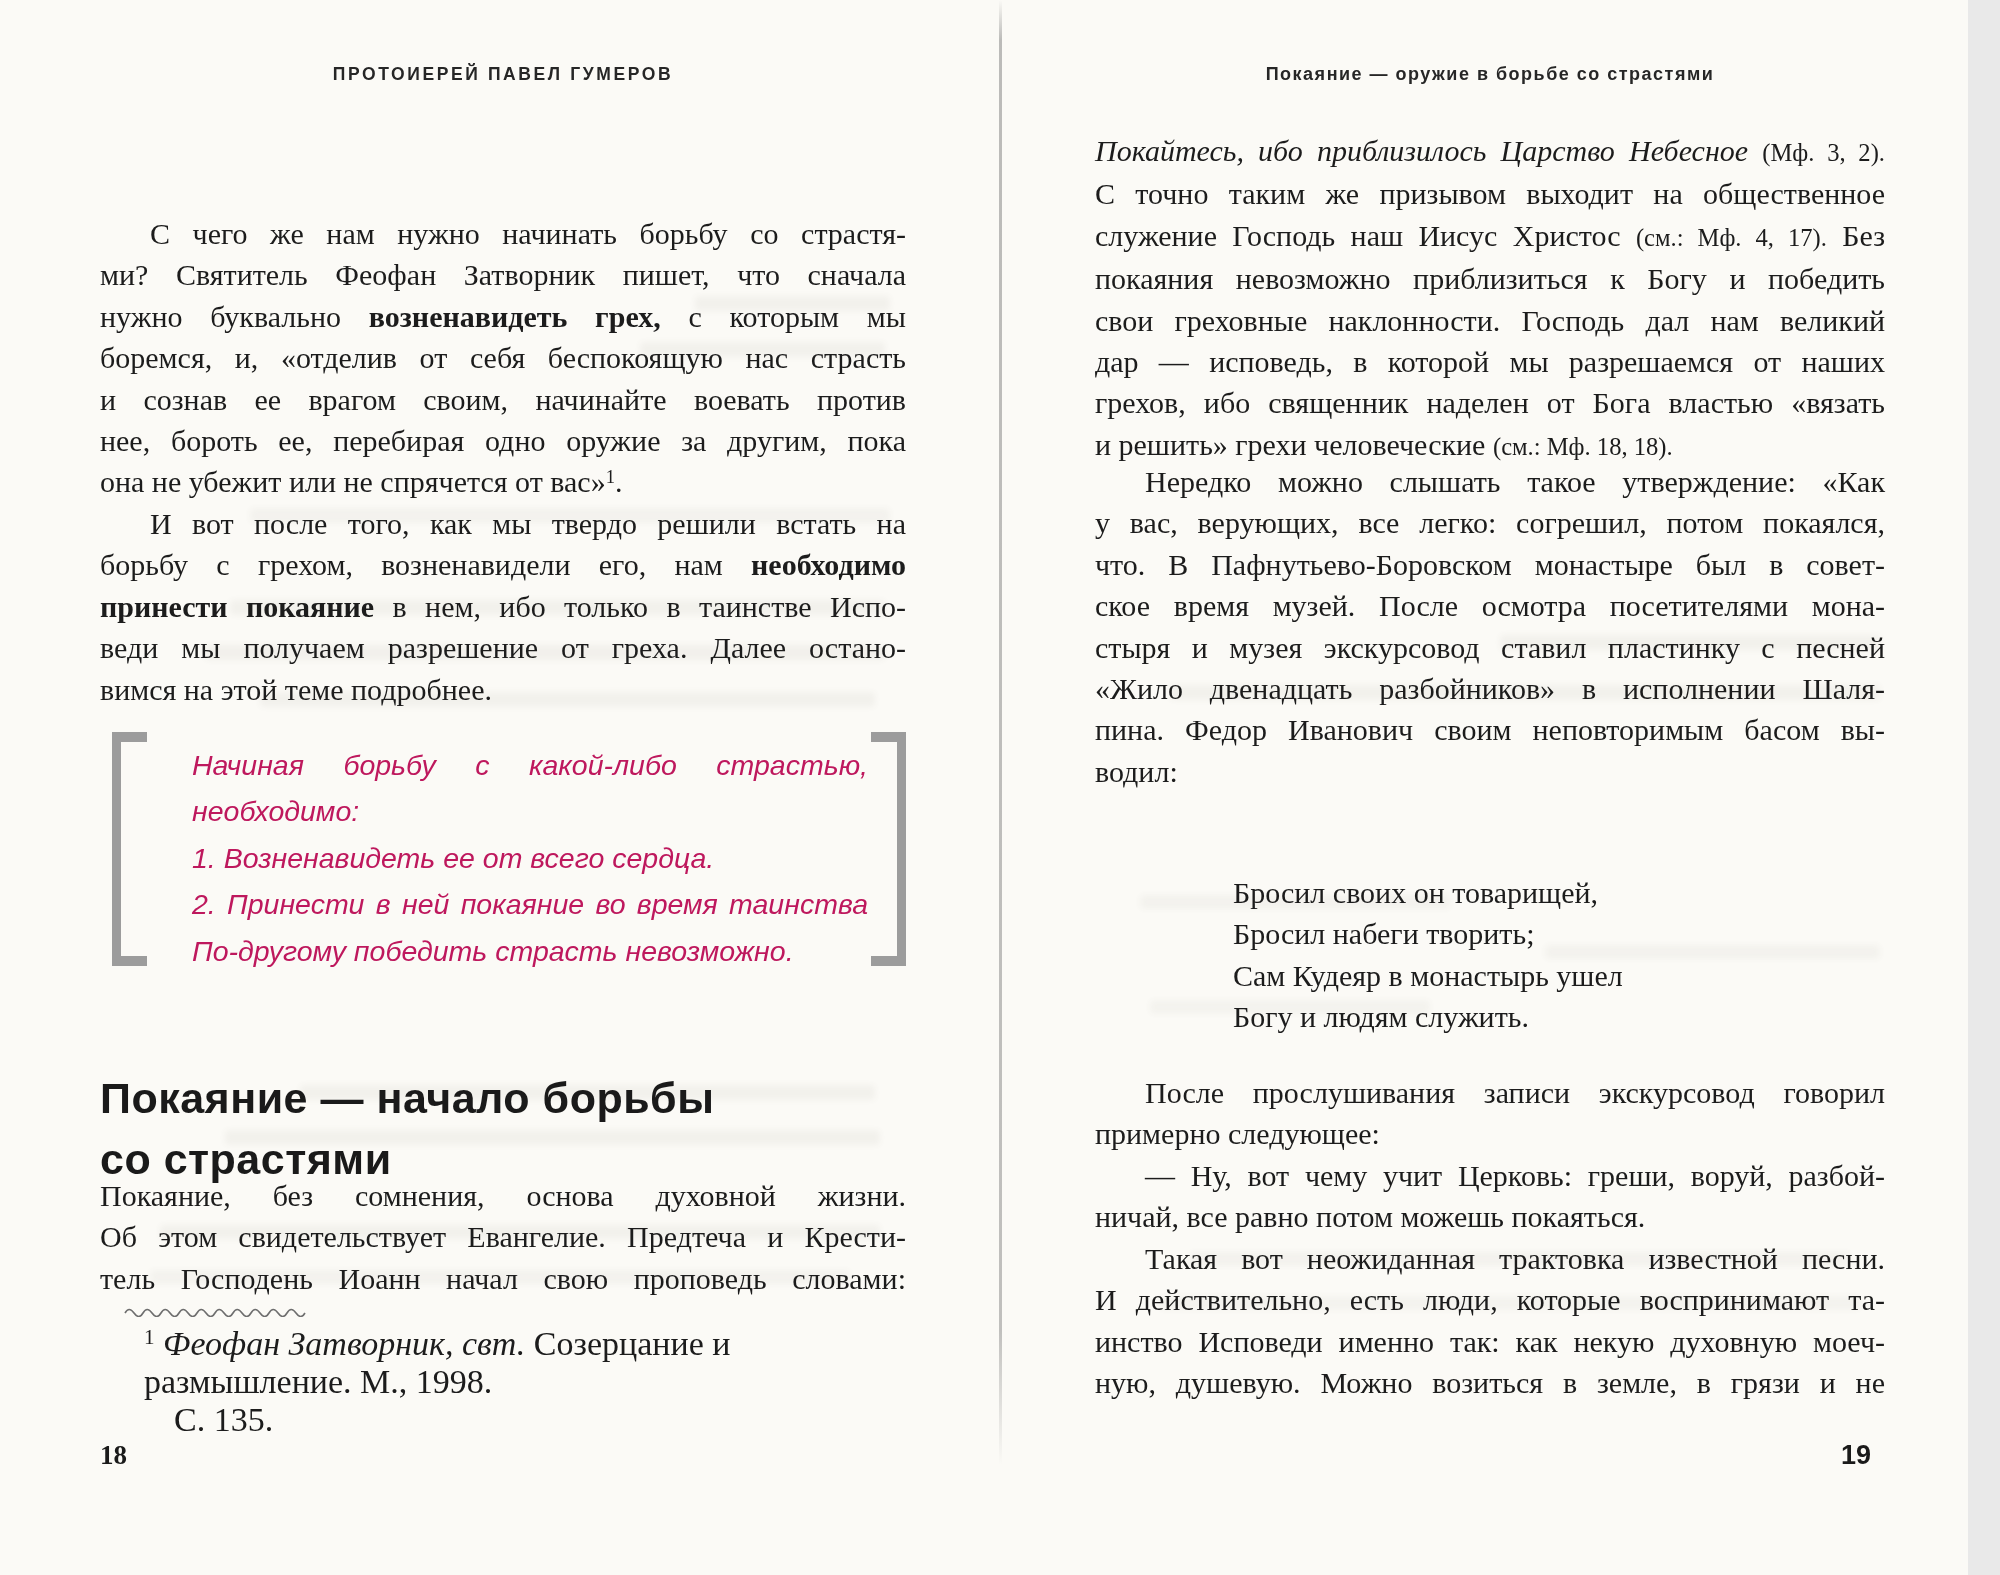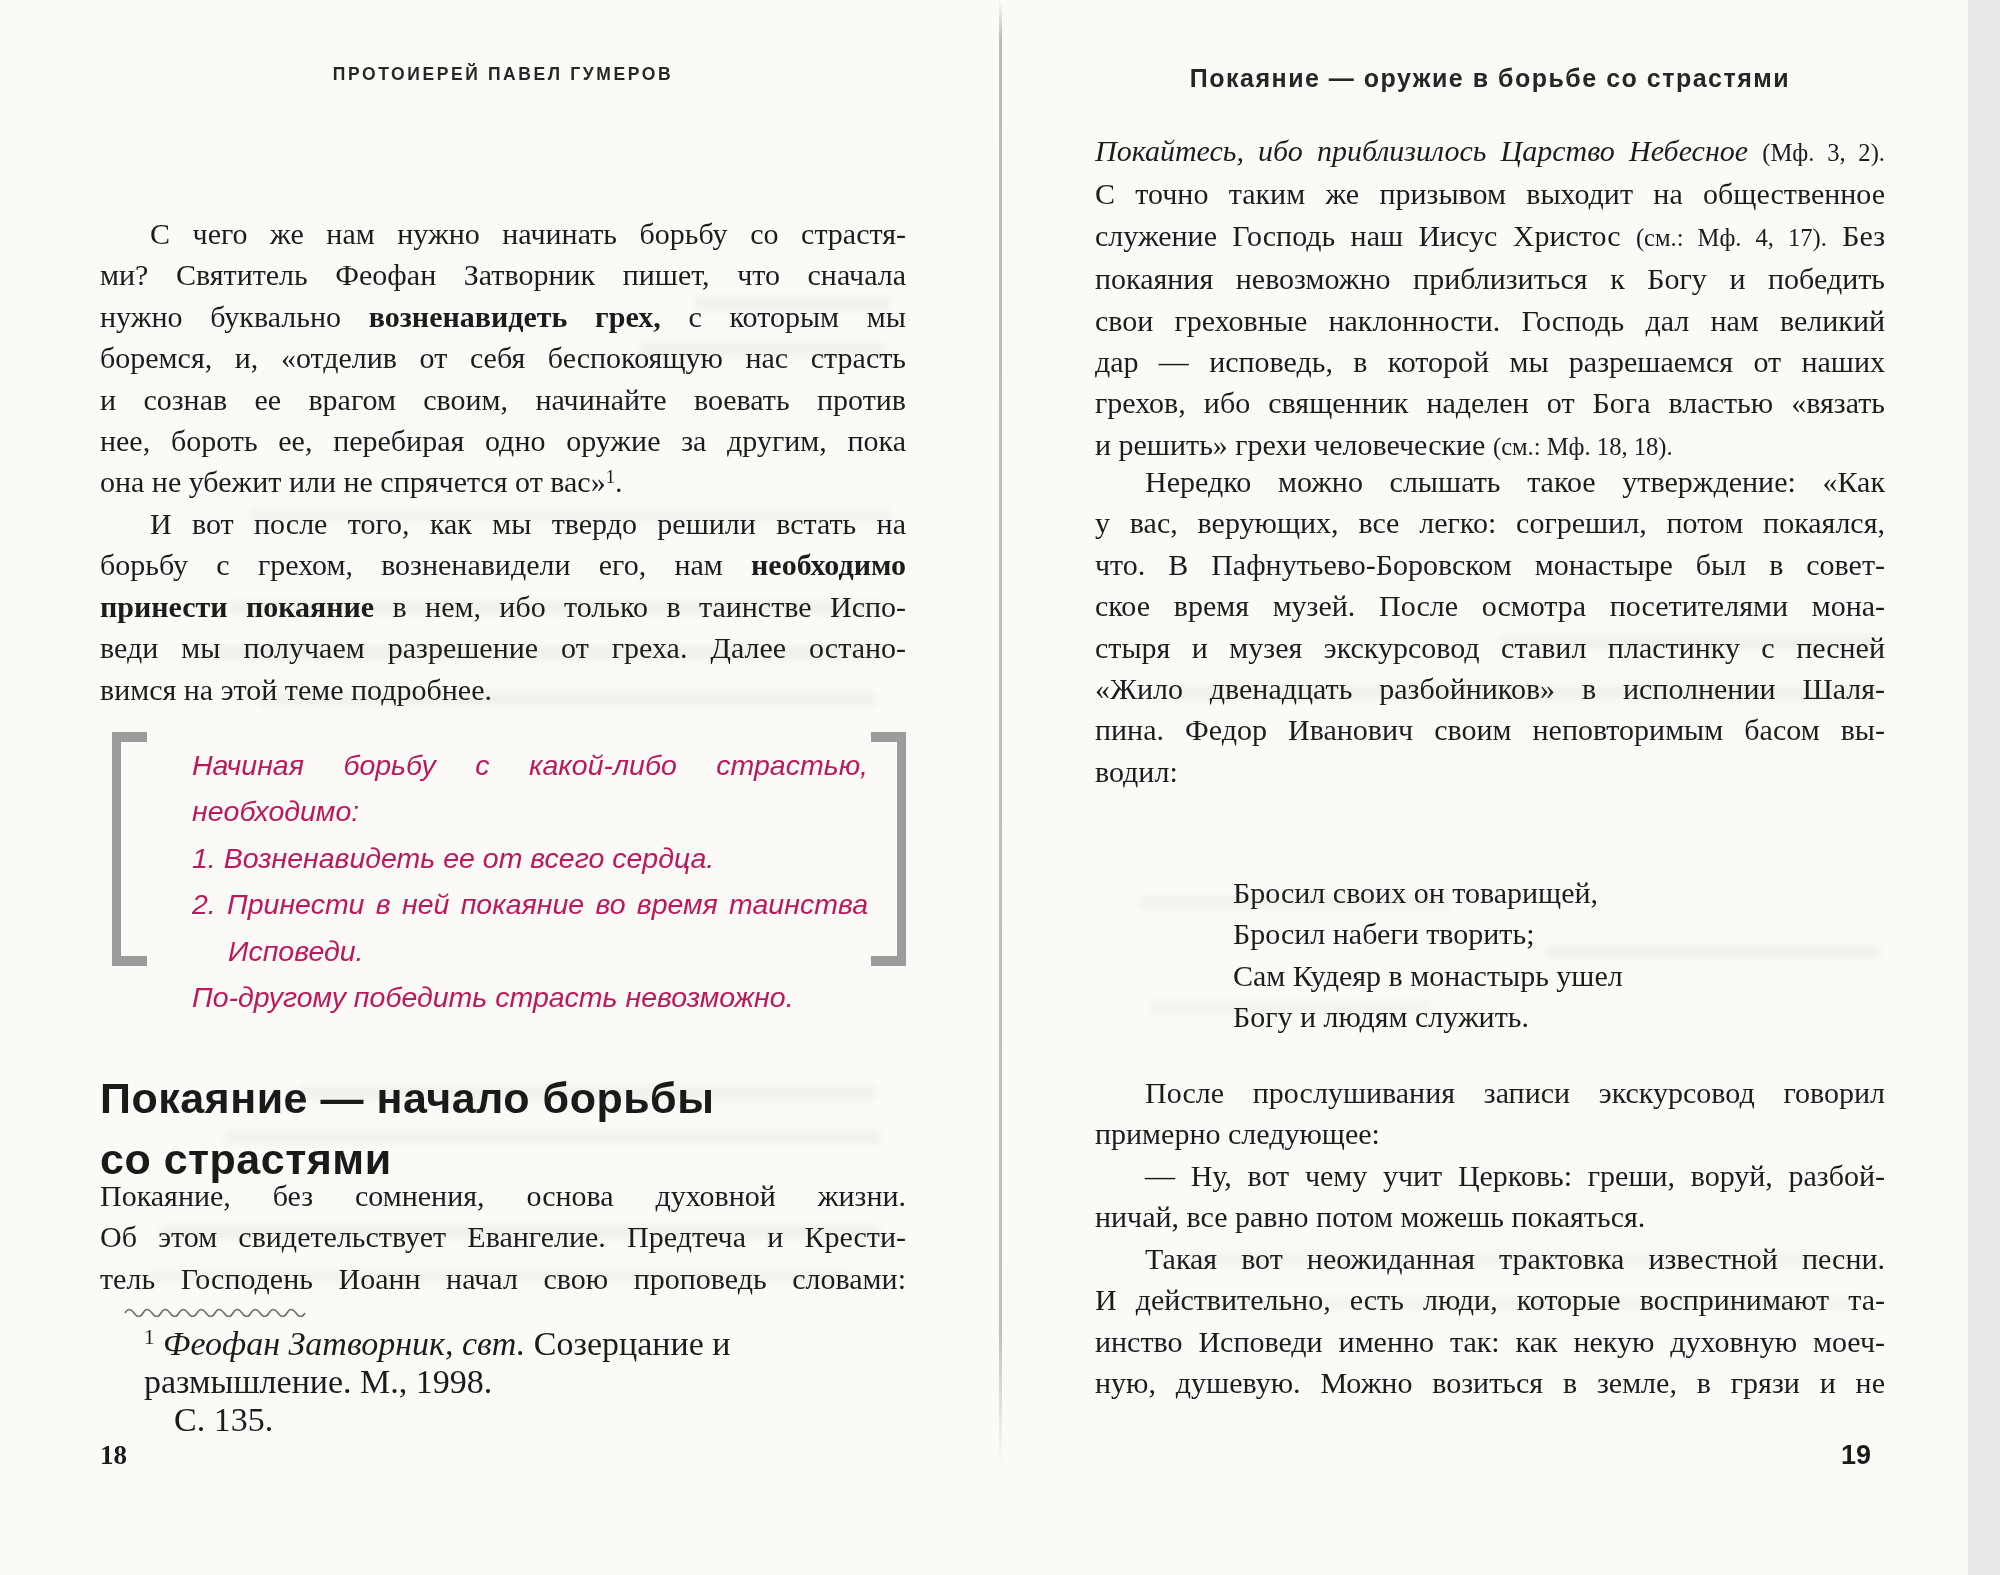--- a/index.html
+++ b/index.html
@@ -4,21 +4,21 @@
 <style>
   html,body{margin:0;padding:0;background:#e9e9e9;}
   .spread{position:relative;width:1968px;height:1575px;background:var(--paper,#fbfaf6);
     overflow:hidden;font-family:"Liberation Serif",serif;color:var(--ink,#1c1c1c);}
   .col{position:absolute;top:0;height:100%;}
   .col-l{left:100px;width:806px;}
   .col-r{left:1095px;width:790px;}
   .running-header{position:absolute;top:64px;left:0;right:0;text-align:center;
     font-family:"Liberation Sans",sans-serif;font-weight:700;color:#262626;}
   .rh-l{font-size:17.5px;letter-spacing:2.6px;}
-  .rh-r{font-size:25px;letter-spacing:1.5px;}
+  .rh-r{font-size:18px;letter-spacing:1.5px;}
   .block{position:absolute;left:0;width:100%;}
   .tl{line-height:41.4px;font-size:30px;}
   .just{text-align:justify;text-align-last:justify;}
   .ind{padding-left:50px;}
   
   .b-l1{top:130px;} .b-l2{top:213px;} .b-l3{top:503px;} .b-l4{top:1175px;}
   .callout{position:absolute;top:726px;left:0;width:806px;height:252px;}
   .brk{position:absolute;width:26px;height:234px;top:6px;}
   .brk::before,.brk::after{content:"";position:absolute;height:10px;width:26px;background:var(--bracket,#9c9c9c);}
   .brk::before{top:0;} .brk::after{bottom:0;}
@@ -101,21 +101,20 @@
         <div class="tl"><span>вимся на этой теме подробнее.</span></div>
       </div>
 
     <div class="callout">
       <div class="brk brk-l"></div>
       <div class="brk brk-r"></div>
       <div class="callout-text">
           <div class="tl just"><span>Начиная борьбу с какой-либо страстью, необходимо:</span></div>
           <div class="tl"><span>1. Возненавидеть ее от всего сердца.</span></div>
           <div class="tl just"><span>2. Принести в ней покаяние во время таинства</span></div>
-          <div class="tl cind"><span>Исповеди.</span></div>
           <div class="tl"><span>По-другому победить страсть невозможно.</span></div>
         </div>
     </div>
 
     <div class="heading">
         <div class="tl"><span>Покаяние — начало борьбы</span></div>
         <div class="tl"><span>со страстями</span></div>
       </div>
 
     <div class="block b-l4">

